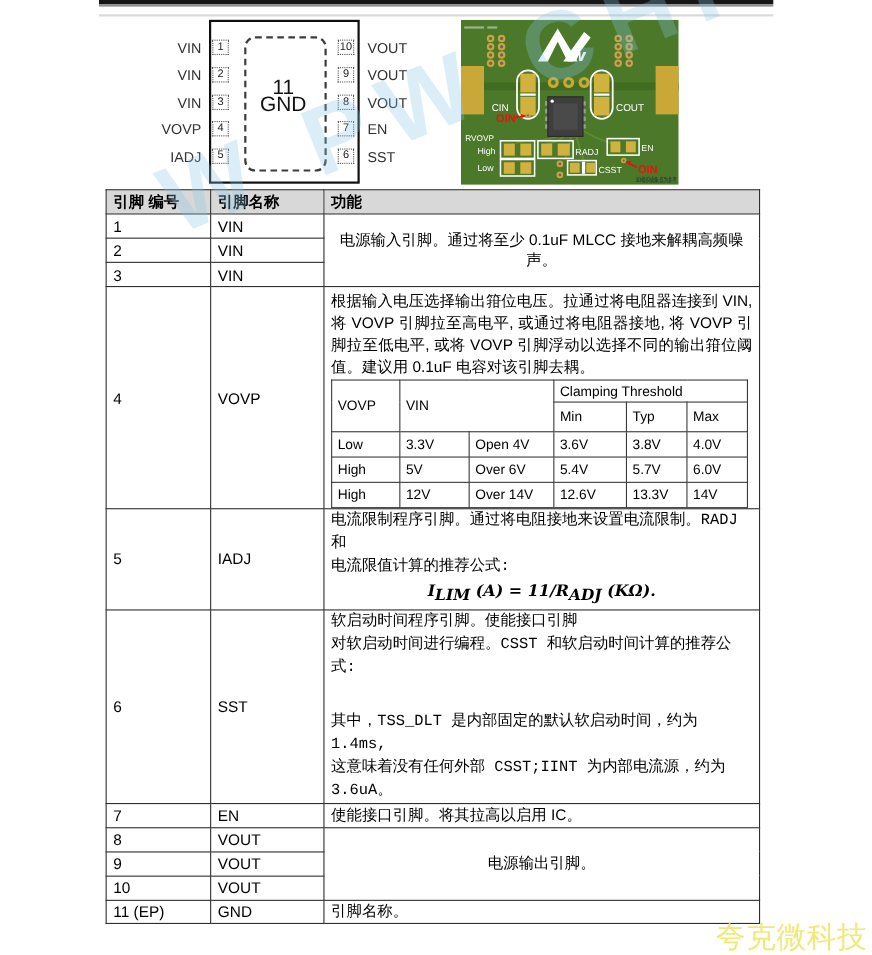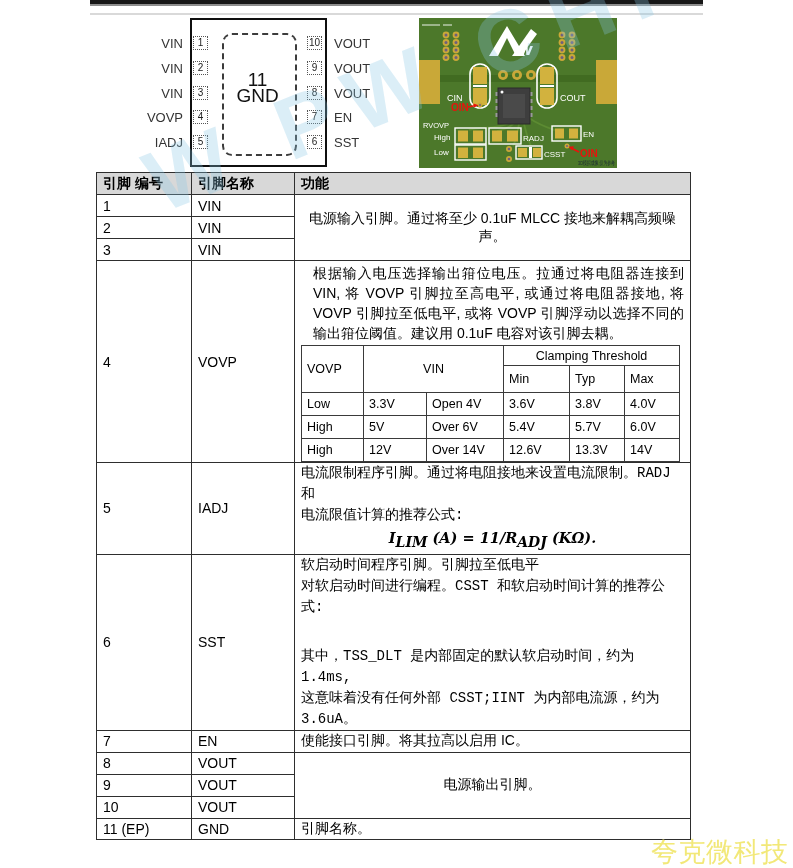--- a/index.html
+++ b/index.html
@@ -29,34 +29,34 @@
   .pl-right{width:62px;text-align:left;left:334px;}
 
   
   table.pintab{position:absolute;left:96px;top:172px;border-collapse:collapse;table-layout:fixed;width:594px;
                font-size:14px;color:#000;}
   table.pintab td,table.pintab th{border:1px solid #2e2e2e;padding:0 6px;box-sizing:border-box;overflow:hidden;}
   table.pintab th{background:#d8d8d8;text-align:left;font-size:14px;height:22px;font-weight:700;}
   td.c1{height:22px;}
   td.func{vertical-align:middle;text-align:center;}
   td.topalign{vertical-align:top;}
-  .jp{ text-align:justify;line-height:20px;margin:2px 0 0 12px;}
+  .jp{ text-align:justify;line-height:20px;margin:2px 0 0 0;}
   .fline{line-height:21px;font-family:Liberation Mono, monospace;}
   .formula{text-align:center;font-family:"DejaVu Serif","Liberation Serif",serif;
            font-style:italic;font-weight:700;font-size:14.5px;line-height:24px;}
   .formula sub{font-size:14px;}
   .gap28{height:28px;}
   
   table.vovptab{border-collapse:collapse;table-layout:fixed;width:378px;margin:2px 0 0 0;
                 font-size:12.5px;color:#000;}
   table.vovptab td{border:1px solid #3a3a3a;padding:0 5px;box-sizing:border-box;vertical-align:middle;}
   .vt-h1{height:20px;}
   .vt-h2{height:27px;}
   .vt-r{height:23px;}
-  .vt-center{text-align:center;}
+  .vt-center{}
 
   
   .wm-footer{left:651px;top:834px;font-size:27px;letter-spacing:0.5px;color:#f2e878;white-space:nowrap;}
 </style>
 </head>
 <body>
 
 <div class="abs rule-black"></div>
 <div class="abs rule-gray"></div>
 <div class="abs rule-light"></div>
@@ -339,21 +339,21 @@
     <td class="topalign">
       <div class="fline">电流限制程序引脚。通过将电阻接地来设置电流限制。RADJ 和</div>
       <div class="fline">电流限值计算的推荐公式:</div>
       <div class="formula"><span>I</span><sub>LIM</sub><span> (A) = 11/R</span><sub>ADJ</sub><span> (KΩ).</span></div>
     </td>
   </tr>
   <tr>
     <td class="c1" style="height:114px;">6</td>
     <td>SST</td>
     <td class="topalign">
-      <div class="fline">软启动时间程序引脚。引脚拉至低电平</div>
+      <div class="fline">软启动时间程序引脚。使能接口引脚</div>
       <div class="fline">对软启动时间进行编程。CSST 和软启动时间计算的推荐公式:</div>
       <div class="gap28"></div>
       <div class="fline">其中，TSS_DLT 是内部固定的默认软启动时间，约为 1.4ms,</div>
       <div class="fline">这意味着没有任何外部 CSST;IINT 为内部电流源，约为 3.6uA。</div>
     </td>
   </tr>
   <tr>
     <td class="c1">7</td>
     <td>EN</td>
     <td>使能接口引脚。将其拉高以启用 IC。</td>

